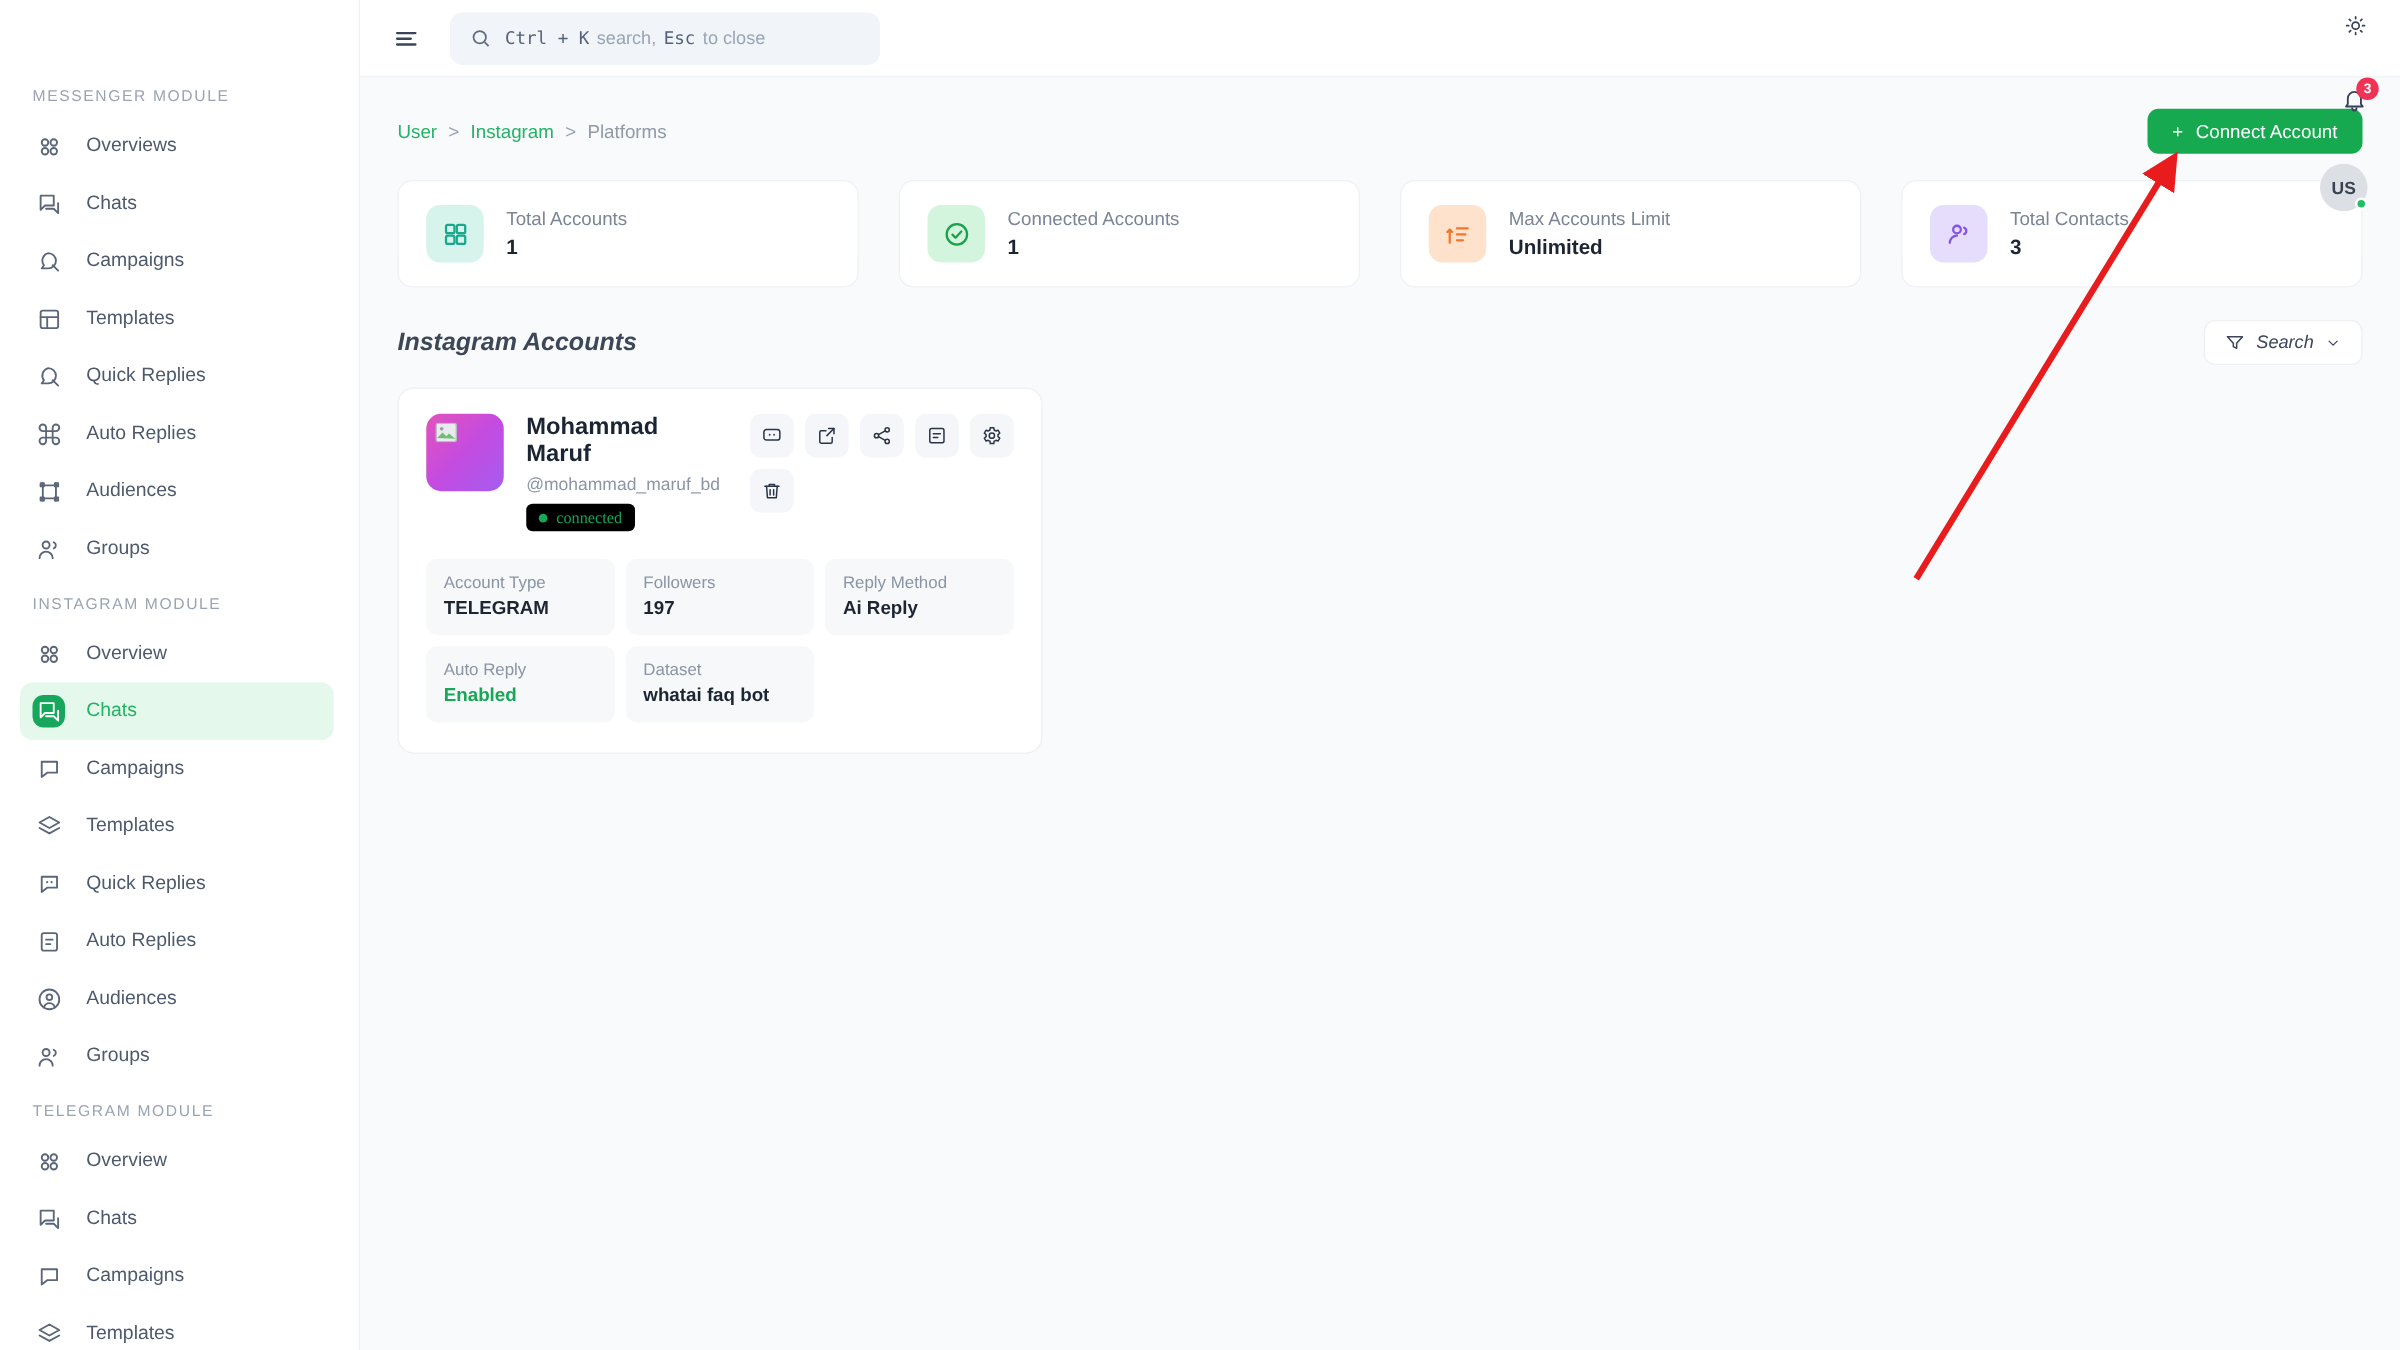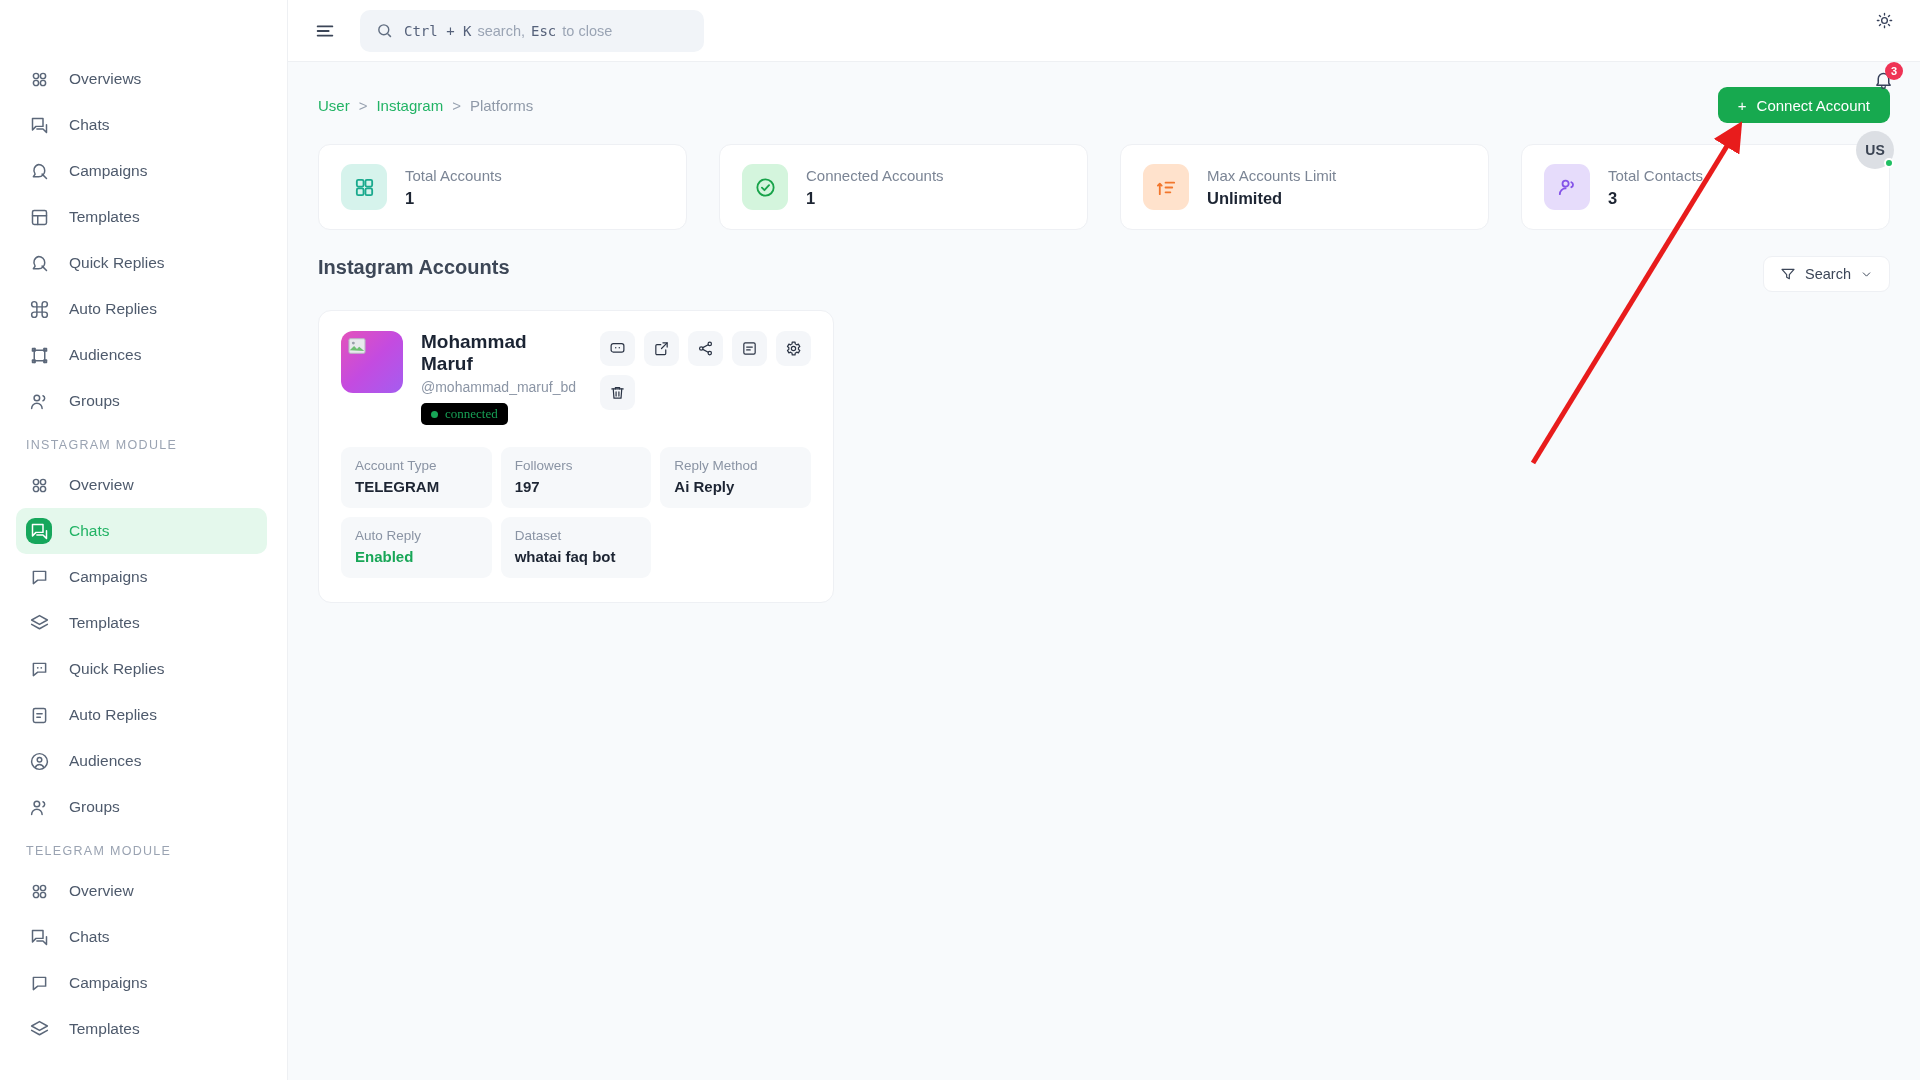--- a/index.html
+++ b/index.html
@@ -99,21 +99,21 @@
   .stat-card {
     flex: 1 1 0; background: #fff; border: 1px solid #eef0f4; border-radius: 12px;
     height: 86px; display: flex; align-items: center; gap: 18px; padding: 0 22px;
   }
   .stat-ico { width: 46px; height: 46px; border-radius: 11px; display: flex; align-items: center; justify-content: center; flex: 0 0 46px; }
   .stat-ico svg { width: 23px; height: 23px; fill: none; stroke-width: 1.9; stroke-linecap: round; stroke-linejoin: round; }
   .stat-txt { display: flex; flex-direction: column; gap: 5px; }
   .stat-label { font-size: 15px; color: #7b8595; }
   .stat-value { font-size: 16.5px; font-weight: 700; color: #1d2533; }
 
-  .section-row { display: flex; align-items: flex-start; justify-content: space-between; margin-top: 26px; }
+  .section-row { display: flex; align-items: center; justify-content: space-between; margin-top: 26px; font-style: italic; }
   .section-title { font-size: 20px; font-weight: 700; color: #3d4757; }
   .search-drop {
     background: #fff; border: 1px solid #eef0f4; border-radius: 9px; height: 36px;
     display: flex; align-items: center; gap: 9px; padding: 0 16px; cursor: pointer;
     font-size: 14.5px; color: #3c4658;
   }
   .search-drop svg { width: 16px; height: 16px; stroke: #3c4658; fill: none; stroke-width: 1.8; stroke-linecap: round; stroke-linejoin: round; }
 
   .acct-card {
     margin-top: 18px; width: 516px; background: #fff; border: 1px solid #eef0f4;
@@ -154,20 +154,21 @@
 </style>
 </head>
 <body>
 
 <div class="app">
 
   <aside class="sidebar">
 
     <div class="nav-scroll">
 
+      <div class="nav-section-title">MESSENGER MODULE</div>
 
       <div class="nav-item">
         <span class="ico">
             <svg viewBox="0 0 24 24">
               <circle cx="8" cy="8" r="3"></circle>
               <circle cx="16" cy="8" r="3"></circle>
               <circle cx="8" cy="16" r="3"></circle>
               <circle cx="16" cy="16" r="3"></circle>
             </svg>
           </span>

